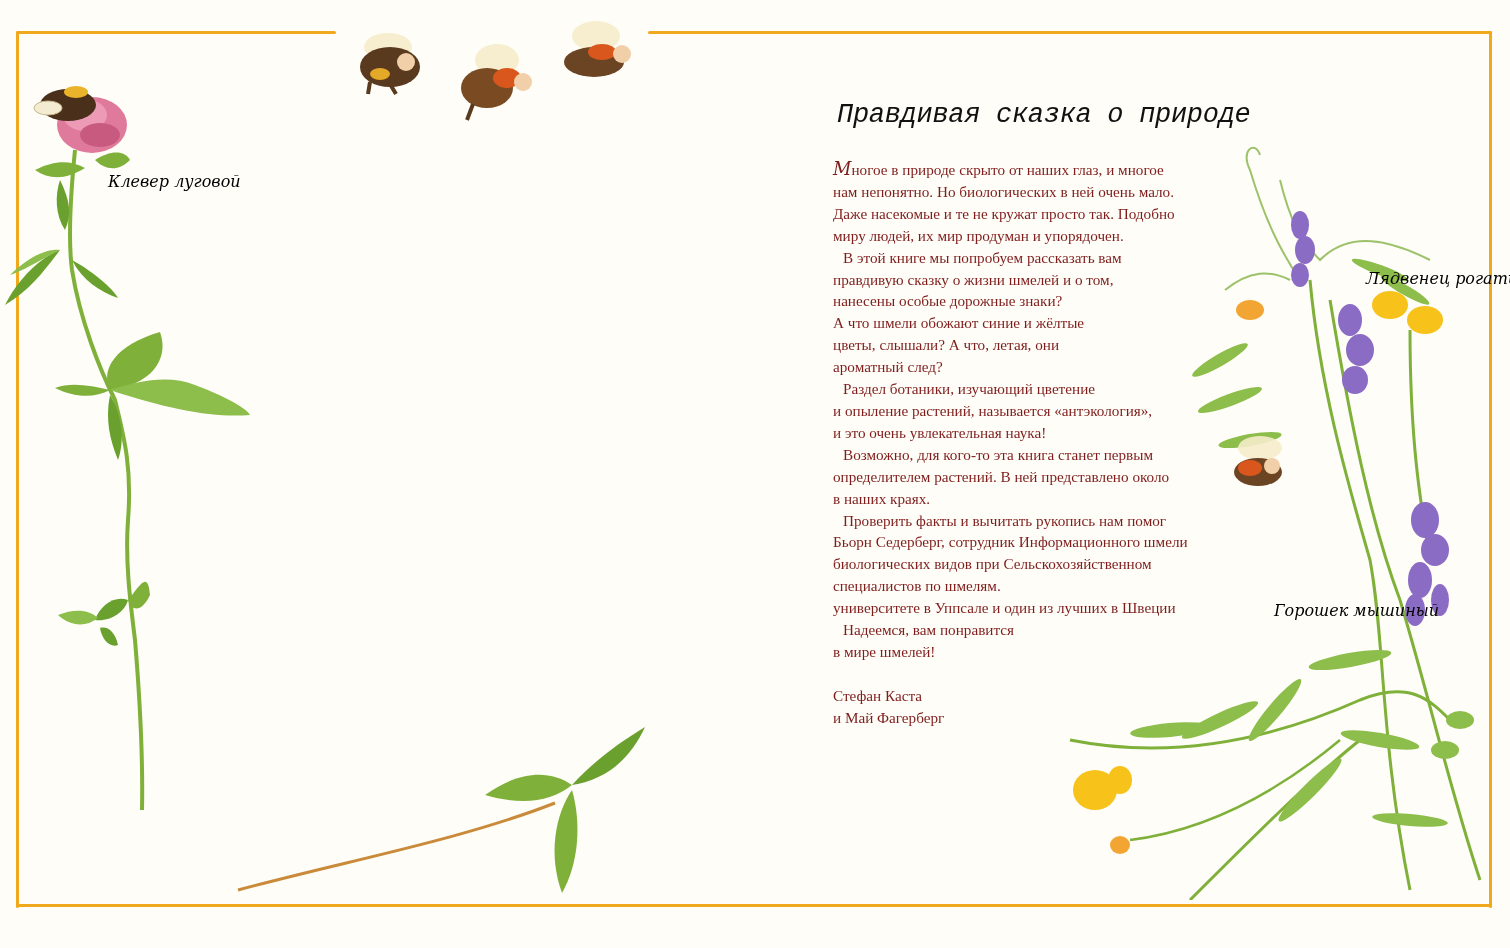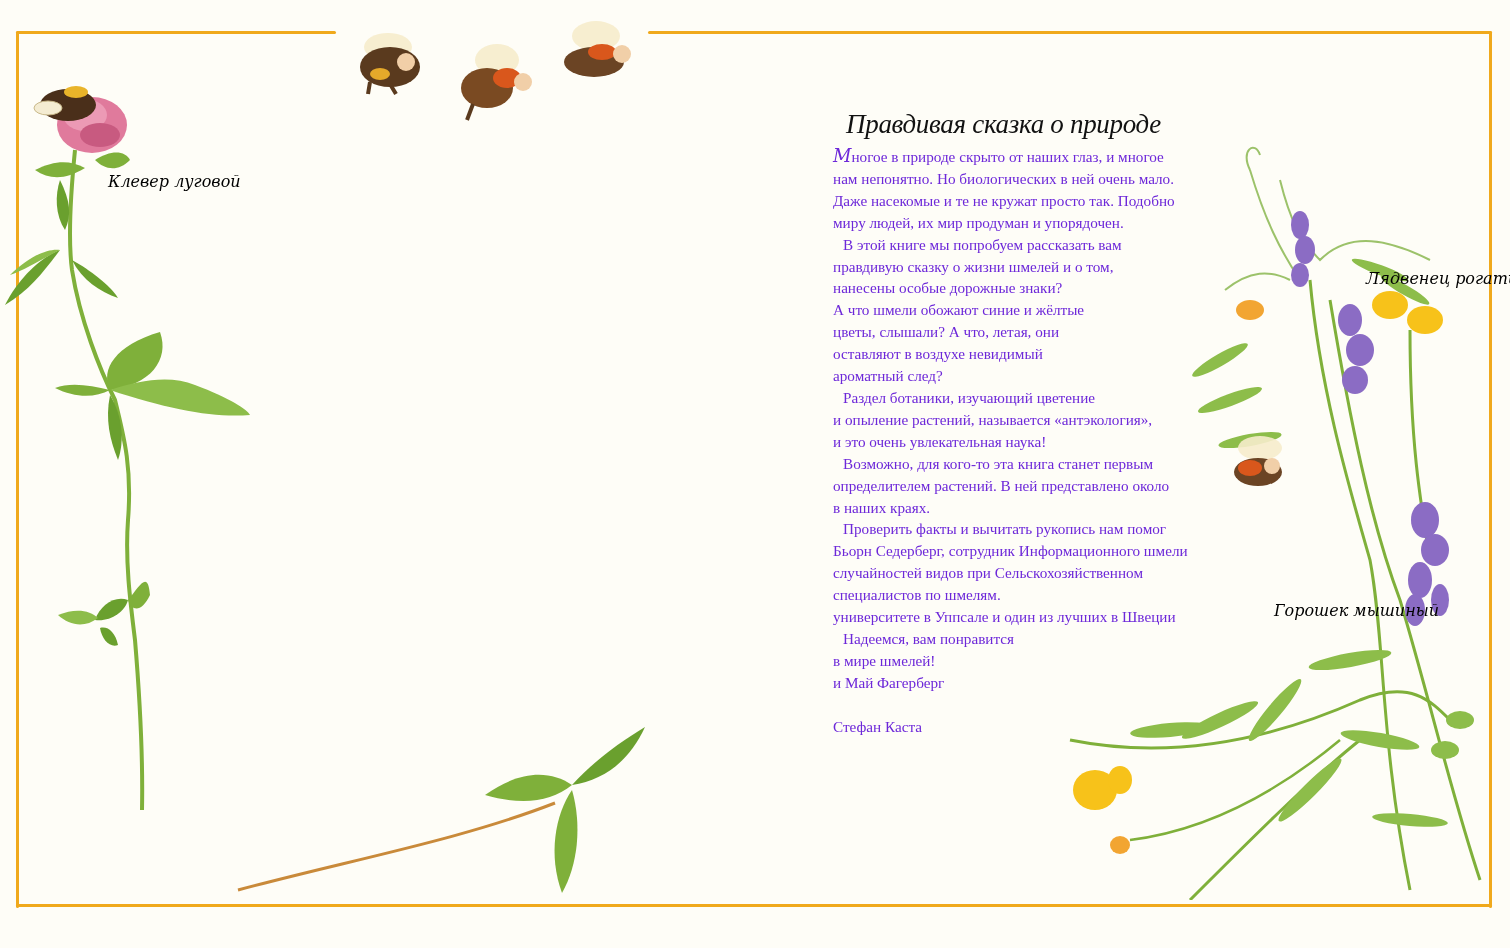--- a/index.html
+++ b/index.html
@@ -17,27 +17,27 @@
   .frame-top-left  { left:16px; top:31px; width:320px; height:3px; }
   .frame-top-right { left:648px; top:31px; width:844px; height:3px; }
   .frame-left      { left:16px; top:31px; width:3px; height:877px; }
   .frame-right     { left:1489px; top:31px; width:3px; height:877px; }
   .frame-bottom    { left:16px; top:904px; width:1476px; height:3px; }
 
   .illus { position:absolute; }
 
   .title {
     position:absolute; left:833px; top:96px;
-    font-family:Liberation Serif, serif;
+    font-family:Liberation Mono, monospace;
     font-style:italic; font-size:27px; font-weight:normal;
-    color:#111; margin:13px; letter-spacing:-0.3px;
+    color:#111; margin:4px; letter-spacing:-0.3px;
   }
   .body-text {
-    position:absolute; left:833px; top:145px; width:420px;
-    font-size:15.2px; line-height:21.9px; color:#6d28d9;
+    position:absolute; left:833px; top:158px; width:420px;
+    font-size:15.2px; line-height:21.9px; color:#7f1d1d;
   }
   .body-text .line { display:block; white-space:nowrap; }
   .body-text .indent { padding-left:10px; }
   .drop {
     font-family:"DejaVu Serif",serif; font-style:italic; font-size:18px;
   }
   .sig { margin-top:21.9px; }
   .caption {
     position:absolute; font-family:"DejaVu Serif",serif; font-style:italic;
     font-size:16px; color:#000000; white-space:nowrap;
@@ -125,37 +125,36 @@
   <div class="body-text">
     <span class="line"><span class="drop">М</span><span>ногое в природе скрыто от наших глаз, и многое</span></span>
     <span class="line">нам непонятно. Но биологических в ней очень мало.</span>
     <span class="line">Даже насекомые и те не кружат просто так. Подобно</span>
     <span class="line">миру людей, их мир продуман и упорядочен.</span>
     <span class="line indent">В этой книге мы попробуем рассказать вам</span>
     <span class="line">правдивую сказку о жизни шмелей и о том,</span>
     <span class="line">нанесены особые дорожные знаки?</span>
     <span class="line">А что шмели обожают синие и жёлтые</span>
     <span class="line">цветы, слышали? А что, летая, они</span>
-    <span class="line">оставляют в воздухе невидимый</span>
     <span class="line">ароматный след?</span>
     <span class="line indent">Раздел ботаники, изучающий цветение</span>
     <span class="line">и опыление растений, называется «антэкология»,</span>
     <span class="line">и это очень увлекательная наука!</span>
     <span class="line indent">Возможно, для кого-то эта книга станет первым</span>
     <span class="line">определителем растений. В ней представлено около</span>
     <span class="line">в наших краях.</span>
     <span class="line indent">Проверить факты и вычитать рукопись нам помог</span>
     <span class="line">Бьорн Седерберг, сотрудник Информационного шмели</span>
-    <span class="line">случайностей видов при Сельскохозяйственном</span>
+    <span class="line">биологических видов при Сельскохозяйственном</span>
     <span class="line">специалистов по шмелям.</span>
     <span class="line">университете в Уппсале и один из лучших в Швеции</span>
     <span class="line indent">Надеемся, вам понравится</span>
     <span class="line">в мире шмелей!</span>
+    <span class="line sig">Стефан Каста</span>
     <span class="line">и Май Фагерберг</span>
-    <span class="line sig">Стефан Каста</span>
   </div>
 
   <svg class="illus" style="left:1050px;top:140px" width="440" height="760" viewBox="0 0 440 760">
 
     <path d="M200 30 C190 10,205 0,210 15 M200 30 C215 80,230 110,250 140" stroke="#9cc26a" stroke-width="2" fill="none"></path>
     <path d="M230 40 C240 80,250 100,270 120 C300 90,340 100,380 120" stroke="#9cc26a" stroke-width="2" fill="none"></path>
     <path d="M175 150 C200 130,220 130,240 140" stroke="#9cc26a" stroke-width="2" fill="none"></path>
 
     <path d="M260 140 C270 250,300 350,320 420 C335 500,330 600,360 750" stroke="#7fb03a" stroke-width="3" fill="none"></path>
     <path d="M280 160 C300 280,320 380,350 460 C380 560,400 650,430 740" stroke="#7fb03a" stroke-width="3" fill="none"></path>

